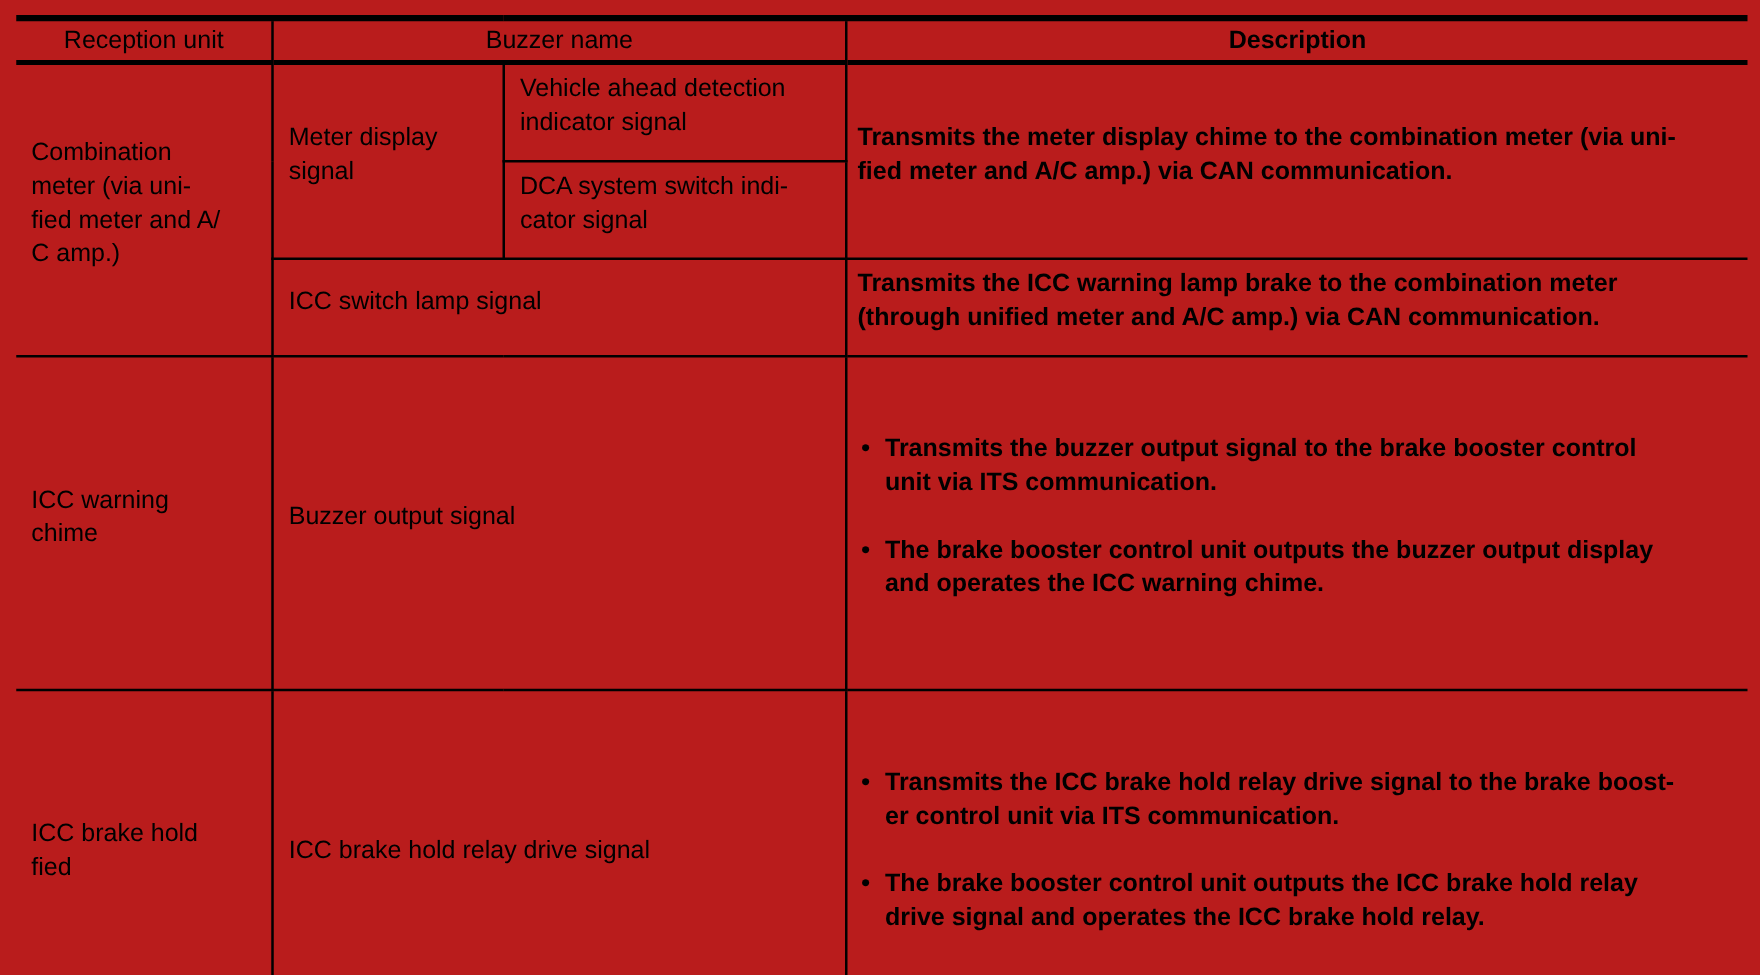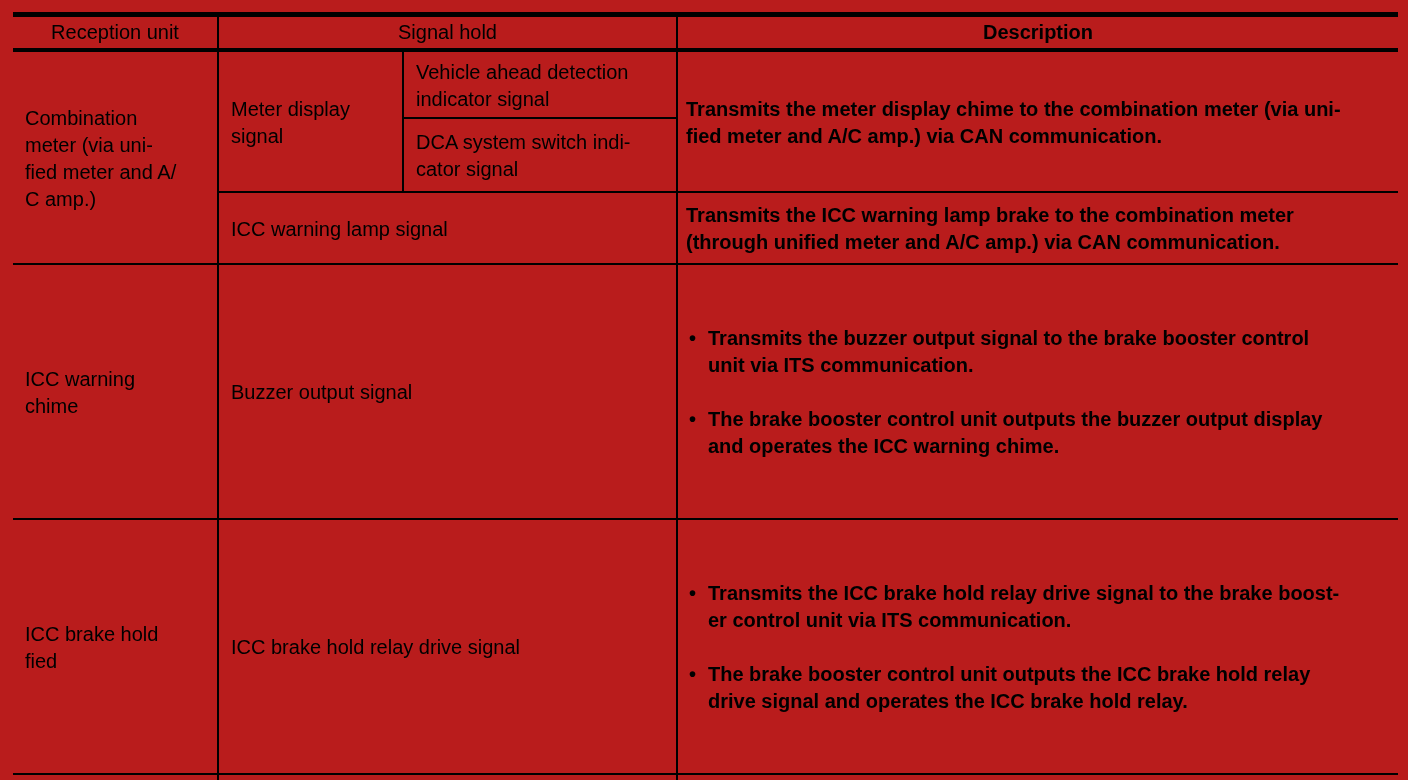--- a/index.html
+++ b/index.html
@@ -35,21 +35,21 @@
   col.c1 { width: 205px; }
   col.c2 { width: 185px; }
   col.c3 { width: 274px; }
   col.c4 { width: 721px; }
 
   th, td {
     border: 2px solid #000;
     font-weight: normal;
     vertical-align: middle;
     white-space: pre-line;
-    padding: 6px 8px 4px 12px;
+    padding: 6px 8px 16px 12px;
     text-align: left;
     overflow: hidden;
   }
   thead th {
     border-top: none;
     border-bottom: 4px solid #000;
     text-align: center;
     padding: 2px 4px;
   }
   .edge-l { border-left: none !important; }
@@ -88,21 +88,21 @@
   <table class="signal-table">
     <colgroup>
       <col class="c1">
         <col class="c2">
         <col class="c3">
         <col class="c4">
     </colgroup>
     <thead>
       <tr class="h-head">
         <th class="edge-l">Reception unit</th>
-        <th colspan="2">Signal hold</th>
+        <th colspan="2">Buzzer name</th>
         <th class="edge-r">Description</th>
       </tr>
     </thead>
     <tbody>
       <tr class="h-a">
         <td class="edge-l" rowspan="3">Combination
 meter (via uni-
 fied meter and A/
 C amp.)</td>
         <td rowspan="2">Meter display
@@ -110,21 +110,21 @@
         <td>Vehicle ahead detection
 indicator signal</td>
         <td class="edge-r desc" rowspan="2">Transmits the meter display chime to the combination meter (via uni-
 fied meter and A/C amp.) via CAN communication.</td>
       </tr>
       <tr class="h-b">
         <td>DCA system switch indi-
 cator signal</td>
       </tr>
       <tr class="h-c">
-        <td colspan="2">ICC warning lamp signal</td>
+        <td colspan="2">ICC switch lamp signal</td>
         <td class="edge-r desc">Transmits the ICC warning lamp brake to the combination meter
 (through unified meter and A/C amp.) via CAN communication.</td>
       </tr>
       <tr class="h-d">
         <td class="edge-l">ICC warning
 chime</td>
         <td colspan="2">Buzzer output signal</td>
         <td class="edge-r desc">
           <ul class="bullets">
             <li>Transmits the buzzer output signal to the brake booster control

